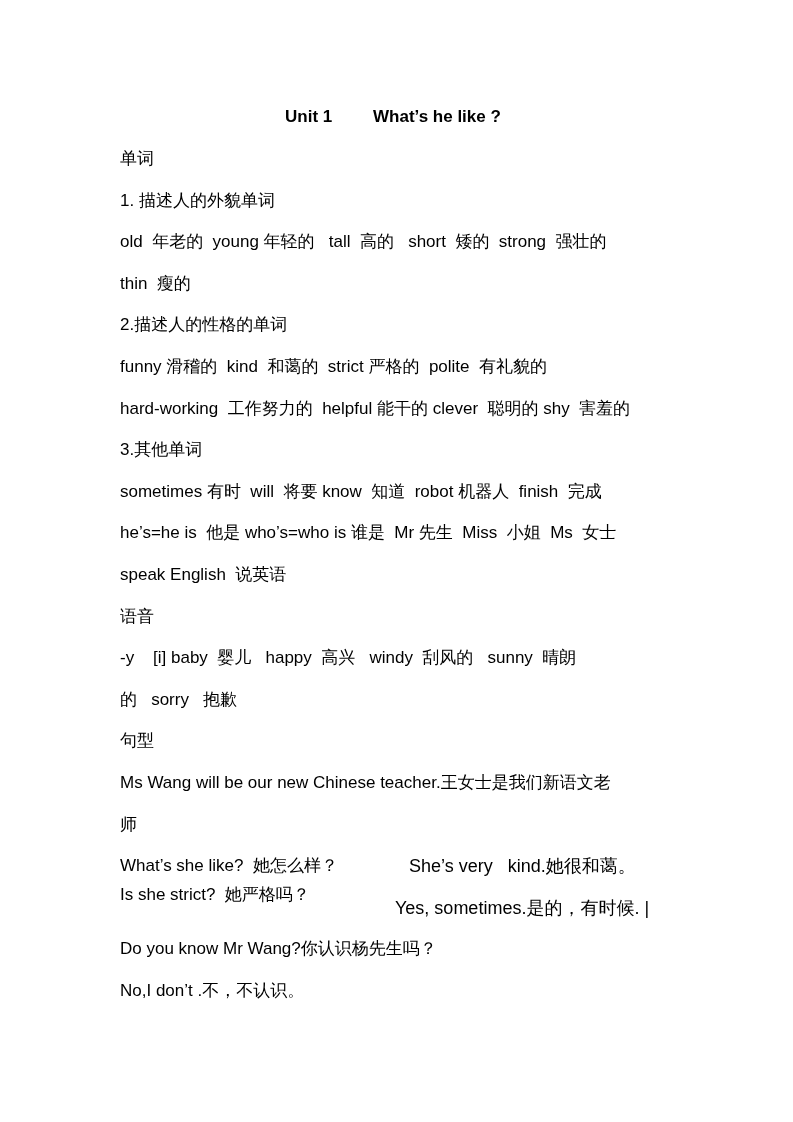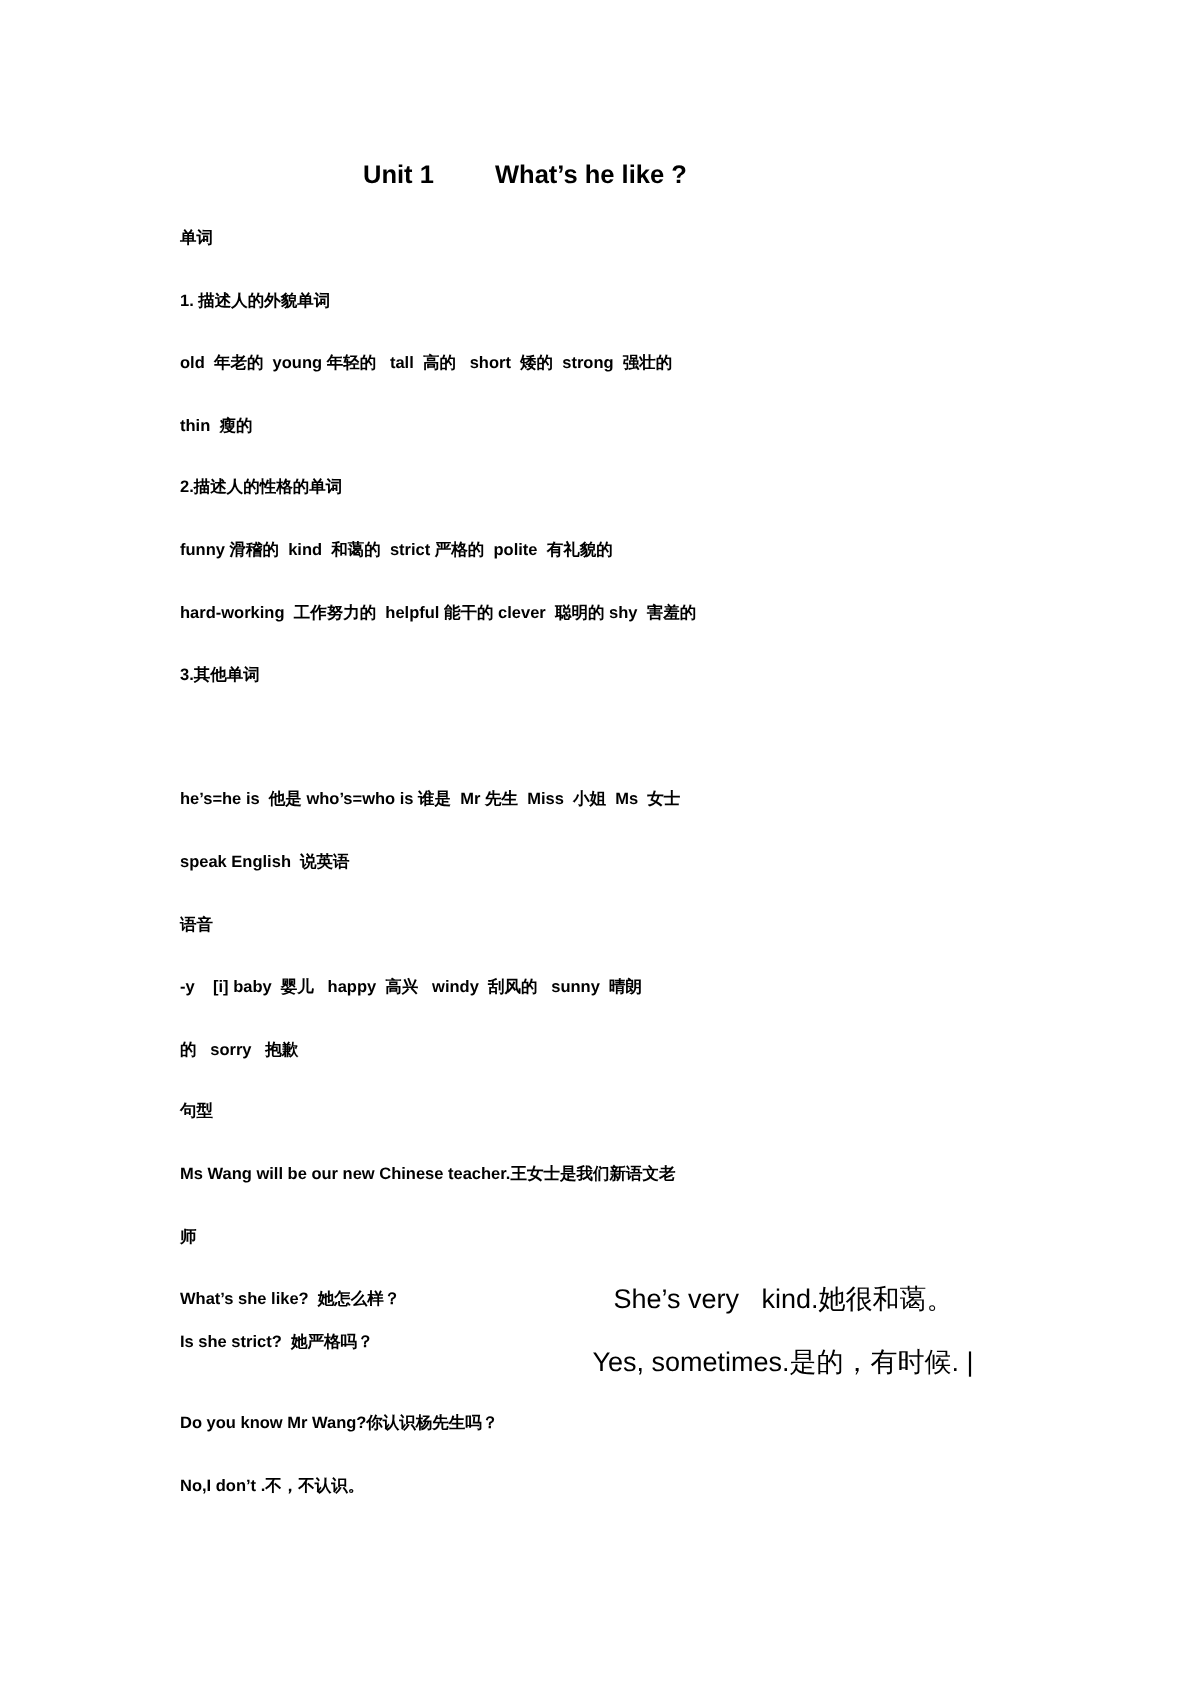--- a/index.html
+++ b/index.html
@@ -18,32 +18,32 @@
     .page {
       position: absolute;
       left: 0; top: 0;
       width: 793px;
       height: 1122px;
       background: #ffffff;
     }
     .line {
       position: absolute;
       left: 120px;
-      font-size: 11px;
+      font-size: 17px;
       line-height: 22px;
       white-space: pre;
-      font-weight: bold;
     }
     .title {
       position: absolute;
       top: 106px;
       font-size: 17px;
       font-weight: bold;
       line-height: 22px;
       white-space: pre;
+      margin-left: 43px;
     }
     .title-unit { left: 242px; }
     .title-text { left: 330px; }
     .abs {
       position: absolute;
       font-size: 18px;
       line-height: 22px;
       white-space: pre;
     }
   </style>
@@ -58,20 +58,21 @@
   <div class="line" style="top:148px">单词</div>
   <div class="line" style="top:190px">1. 描述人的外貌单词</div>
   <div class="line" style="top:231px">old  年老的  young 年轻的   tall  高的   short  矮的  strong  强壮的</div>
   <div class="line" style="top:273px">thin  瘦的</div>
 
   <div class="line" style="top:314px">2.描述人的性格的单词</div>
   <div class="line" style="top:356px">funny 滑稽的  kind  和蔼的  strict 严格的  polite  有礼貌的</div>
   <div class="line" style="top:398px">hard-working  工作努力的  helpful 能干的 clever  聪明的 shy  害羞的</div>
 
   <div class="line" style="top:439px">3.其他单词</div>
+  <div class="line" style="top:481px">sometimes 有时  will  将要 know  知道  robot 机器人  finish  完成</div>
   <div class="line" style="top:522px">he’s=he is  他是 who’s=who is 谁是  Mr 先生  Miss  小姐  Ms  女士</div>
   <div class="line" style="top:564px">speak English  说英语</div>
 
   <div class="line" style="top:606px">语音</div>
   <div class="line" style="top:647px">-y    [i] baby  婴儿   happy  高兴   windy  刮风的   sunny  晴朗</div>
   <div class="line" style="top:689px">的   sorry   抱歉</div>
 
   <div class="line" style="top:730px">句型</div>
   <div class="line" style="top:772px">Ms Wang will be our new Chinese teacher.王女士是我们新语文老</div>
   <div class="line" style="top:814px">师</div>

